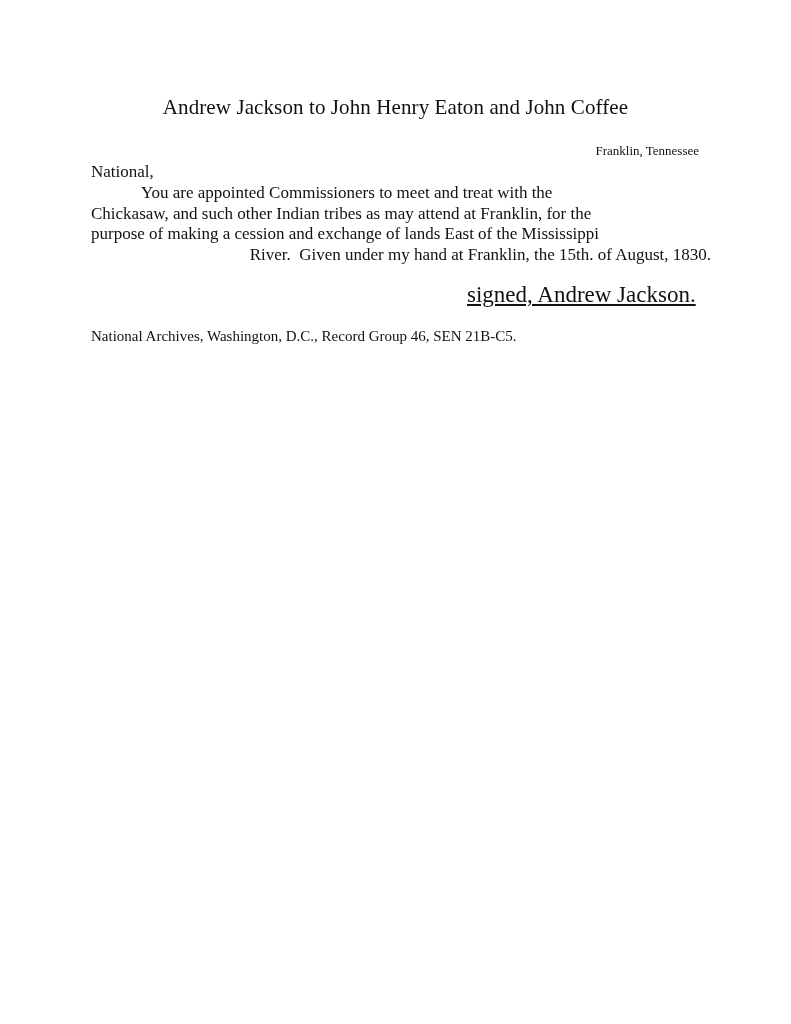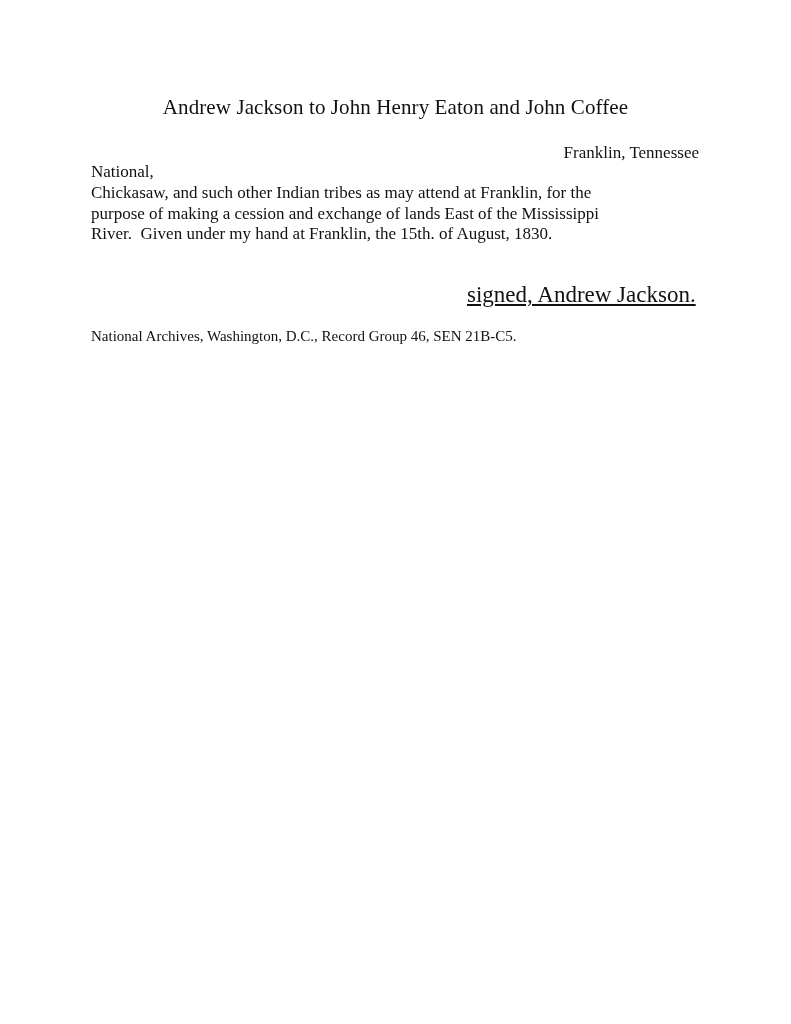--- a/index.html
+++ b/index.html
@@ -27,21 +27,21 @@
       left: 0;
       width: 791px;
       text-align: center;
       font-size: 21px;
       letter-spacing: 0.1px;
     }
     .location {
       position: absolute;
       top: 143px;
       right: 92px;
-      font-size: 17px;
+      font-size: 13px;
     }
     .salutation {
       position: absolute;
       top: 162px;
       left: 91px;
       font-size: 17px;
     }
     .body-text {
       position: absolute;
       top: 183px;
@@ -72,19 +72,20 @@
     }
   </style>
 </head>
 <body>
 
 <div class="page">
   <div class="title">Andrew Jackson to John Henry Eaton and John Coffee</div>
   <div class="location">Franklin, Tennessee</div>
   <div class="salutation">National,</div>
   <div class="body-text">
+    <span class="line indent">You are appointed Commissioners to meet and treat with the</span>
     <span class="line">Chickasaw, and such other Indian tribes as may attend at Franklin, for the</span>
     <span class="line">purpose of making a cession and exchange of lands East of the Mississippi</span>
-    <span class="line" style="white-space: pre;">River.  Given under my hand at Franklin, the 15th. of August, 1830.</span>
+    <span class="line" style="white-space: pre; text-align: right;">River.  Given under my hand at Franklin, the 15th. of August, 1830.</span>
   </div>
   <div class="signature">signed, Andrew Jackson.</div>
   <div class="citation">National Archives, Washington, D.C., Record Group 46, SEN 21B-C5.</div>
 </div>
 
 </body></html>

